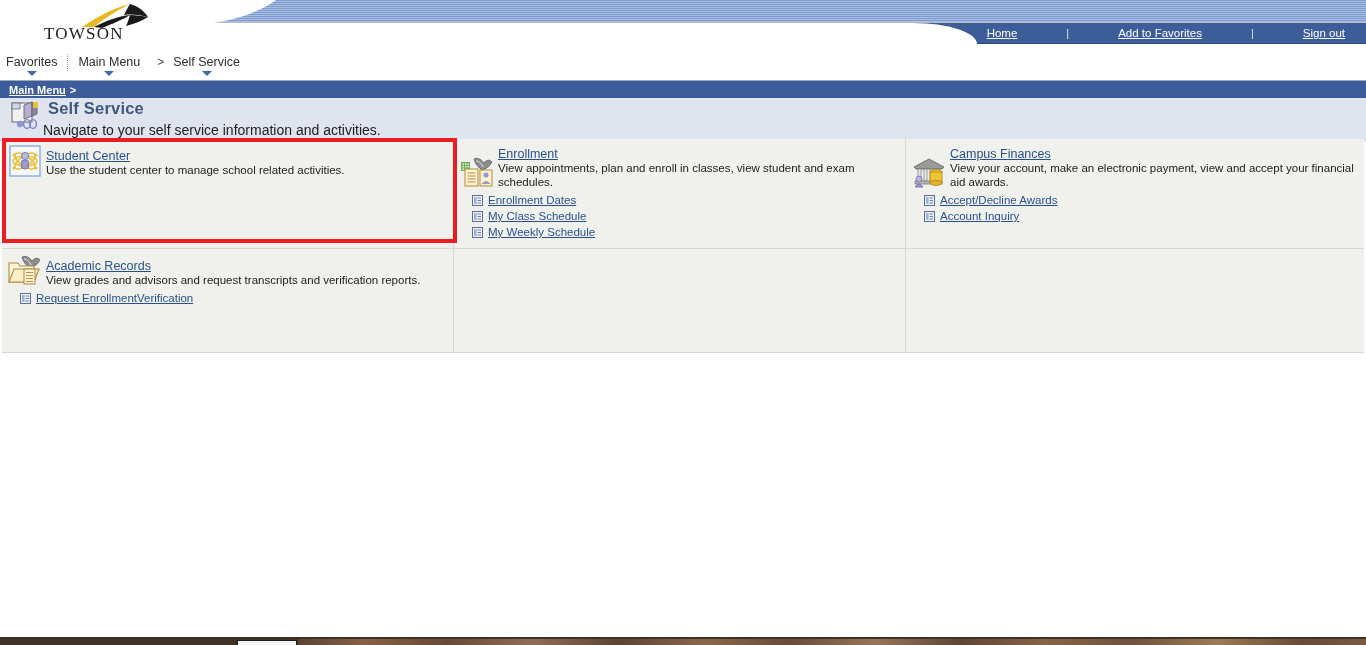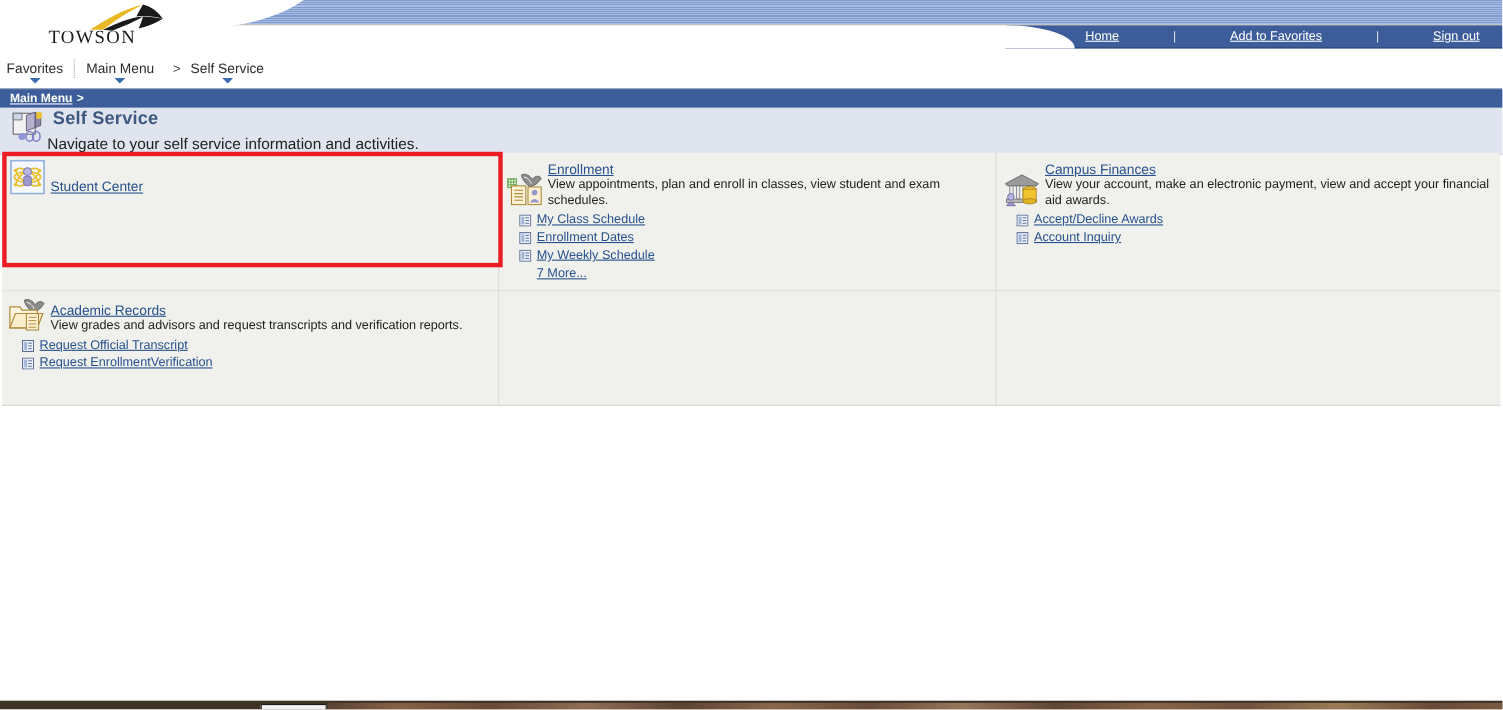--- a/index.html
+++ b/index.html
@@ -396,20 +396,21 @@
               <circle cx="17" cy="11" r="3.6" fill="#b9b6e0" stroke="#6f6aa6" stroke-width=".8"></circle>
               <path d="M13.6 16 Q17 14 20.4 16 L20.4 23 Q17 25 13.6 23 Z" fill="#9e99cf" stroke="#6f6aa6" stroke-width=".8"></path>
               <circle cx="6" cy="10" r="1.6" fill="#e8c233"></circle>
               <circle cx="28" cy="10" r="1.6" fill="#e8c233"></circle>
               <circle cx="6" cy="23" r="1.6" fill="#e8c233"></circle>
               <circle cx="28" cy="23" r="1.6" fill="#e8c233"></circle>
             </svg>
           </div>
           <div class="folder-body">
             <a class="folder-title" href="#">Student Center</a>
+            <div class="folder-desc">Use the student center to manage school related activities.</div>
           </div>
         </div>
       </div>
     </div>
 
     <div class="cell">
       <div class="cell-inner">
         <div class="folder-head">
           <div class="folder-icon">
             <svg viewBox="0 0 34 32" width="34" height="32">
@@ -447,48 +448,45 @@
           <div class="link-row">
             <svg class="li-icon" viewBox="0 0 11 11">
                 <rect x="0.5" y="0.5" width="10" height="10" fill="#eef1f7" stroke="#5b6f9c"></rect>
                 <rect x="2" y="2" width="2.6" height="7" fill="#9fb3d6"></rect>
                 <g stroke="#5b6f9c" stroke-width=".9">
                   <line x1="5.6" y1="3" x2="9" y2="3"></line>
                   <line x1="5.6" y1="5.5" x2="9" y2="5.5"></line>
                   <line x1="5.6" y1="8" x2="9" y2="8"></line>
                 </g>
               </svg>
-            <a href="#">My Class Schedule</a>
+            <a href="#">Enrollment Dates</a>
           </div>
           <div class="link-row">
             <svg class="li-icon" viewBox="0 0 11 11">
                 <rect x="0.5" y="0.5" width="10" height="10" fill="#eef1f7" stroke="#5b6f9c"></rect>
                 <rect x="2" y="2" width="2.6" height="7" fill="#9fb3d6"></rect>
                 <g stroke="#5b6f9c" stroke-width=".9">
                   <line x1="5.6" y1="3" x2="9" y2="3"></line>
                   <line x1="5.6" y1="5.5" x2="9" y2="5.5"></line>
                   <line x1="5.6" y1="8" x2="9" y2="8"></line>
                 </g>
               </svg>
-            <a href="#">Enrollment Dates</a>
+            <a href="#">My Class Schedule</a>
           </div>
           <div class="link-row">
             <svg class="li-icon" viewBox="0 0 11 11">
                 <rect x="0.5" y="0.5" width="10" height="10" fill="#eef1f7" stroke="#5b6f9c"></rect>
                 <rect x="2" y="2" width="2.6" height="7" fill="#9fb3d6"></rect>
                 <g stroke="#5b6f9c" stroke-width=".9">
                   <line x1="5.6" y1="3" x2="9" y2="3"></line>
                   <line x1="5.6" y1="5.5" x2="9" y2="5.5"></line>
                   <line x1="5.6" y1="8" x2="9" y2="8"></line>
                 </g>
               </svg>
             <a href="#">My Weekly Schedule</a>
-          </div>
-          <div class="more-row">
-            <a href="#">7 More...</a>
           </div>
         </div>
       </div>
     </div>
 
     <div class="cell last">
       <div class="cell-inner">
         <div class="folder-head">
           <div class="folder-icon">
             <svg viewBox="0 0 34 32" width="34" height="32">
@@ -571,32 +569,20 @@
           <div class="link-row">
             <svg class="li-icon" viewBox="0 0 11 11">
                 <rect x="0.5" y="0.5" width="10" height="10" fill="#eef1f7" stroke="#5b6f9c"></rect>
                 <rect x="2" y="2" width="2.6" height="7" fill="#9fb3d6"></rect>
                 <g stroke="#5b6f9c" stroke-width=".9">
                   <line x1="5.6" y1="3" x2="9" y2="3"></line>
                   <line x1="5.6" y1="5.5" x2="9" y2="5.5"></line>
                   <line x1="5.6" y1="8" x2="9" y2="8"></line>
                 </g>
               </svg>
-            <a href="#">Request Official Transcript</a>
-          </div>
-          <div class="link-row">
-            <svg class="li-icon" viewBox="0 0 11 11">
-                <rect x="0.5" y="0.5" width="10" height="10" fill="#eef1f7" stroke="#5b6f9c"></rect>
-                <rect x="2" y="2" width="2.6" height="7" fill="#9fb3d6"></rect>
-                <g stroke="#5b6f9c" stroke-width=".9">
-                  <line x1="5.6" y1="3" x2="9" y2="3"></line>
-                  <line x1="5.6" y1="5.5" x2="9" y2="5.5"></line>
-                  <line x1="5.6" y1="8" x2="9" y2="8"></line>
-                </g>
-              </svg>
             <a href="#">Request EnrollmentVerification</a>
           </div>
         </div>
       </div>
     </div>
 
     <div class="cell empty"></div>
     <div class="cell last empty"></div>
   </div>
 </div>

